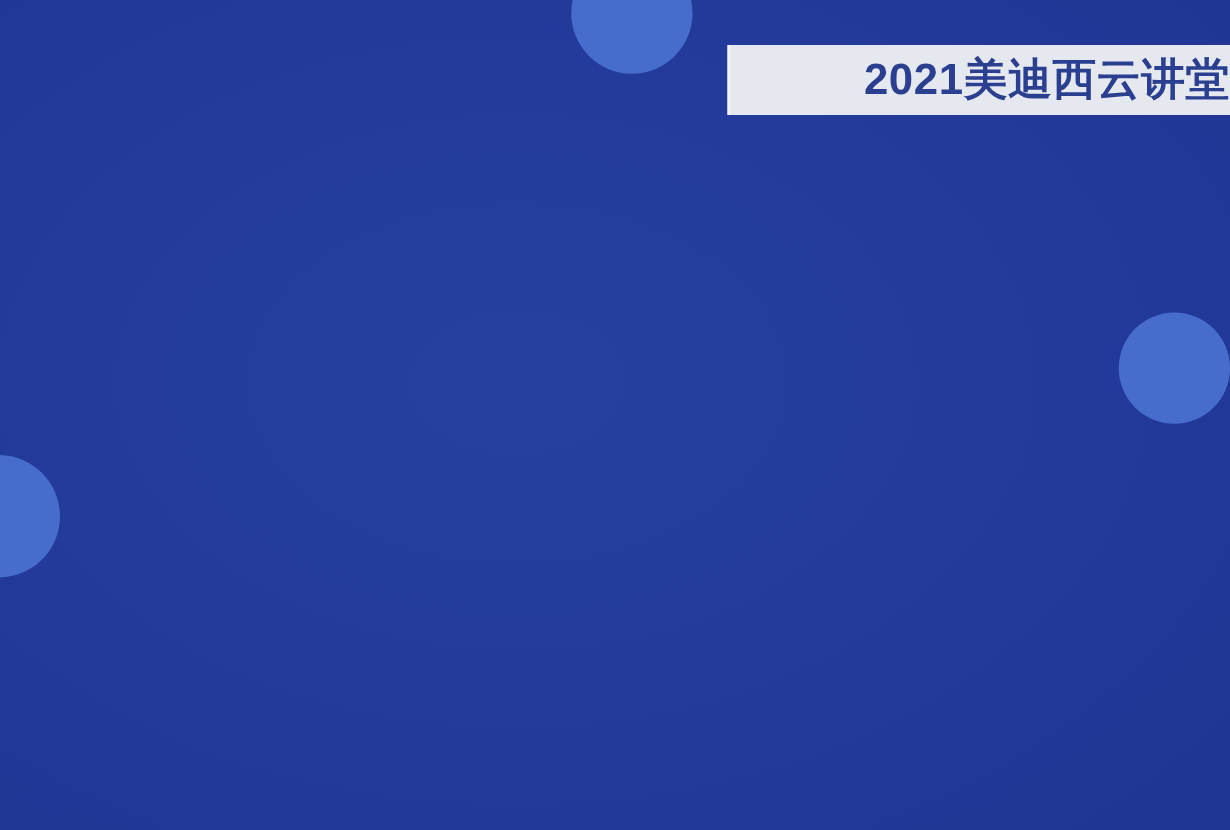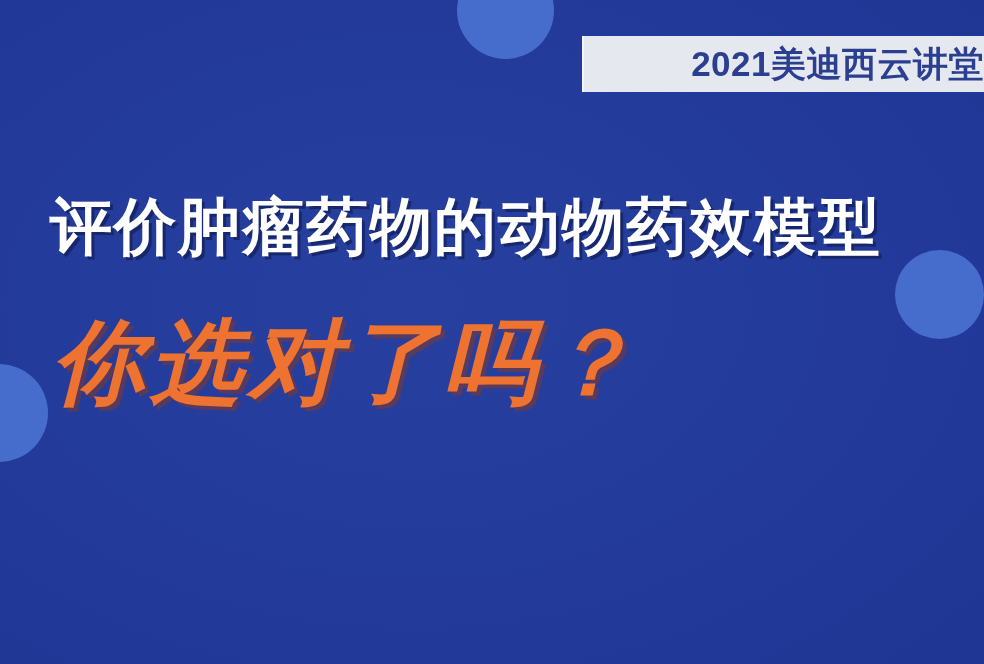--- a/index.html
+++ b/index.html
@@ -111,17 +111,15 @@
 
   <div class="deco-circle deco-top"></div>
   <div class="deco-circle deco-left"></div>
   <div class="deco-circle deco-right"></div>
 
 
   <div class="banner">
     <span class="banner-text">2021美迪西云讲堂</span>
   </div>
 
-  <div class="headline">评价肿瘤药物的动物药效模型</div>
 
-  <div class="subtitle">你选对了吗？</div>
 
 </div>
 
 </body></html>

